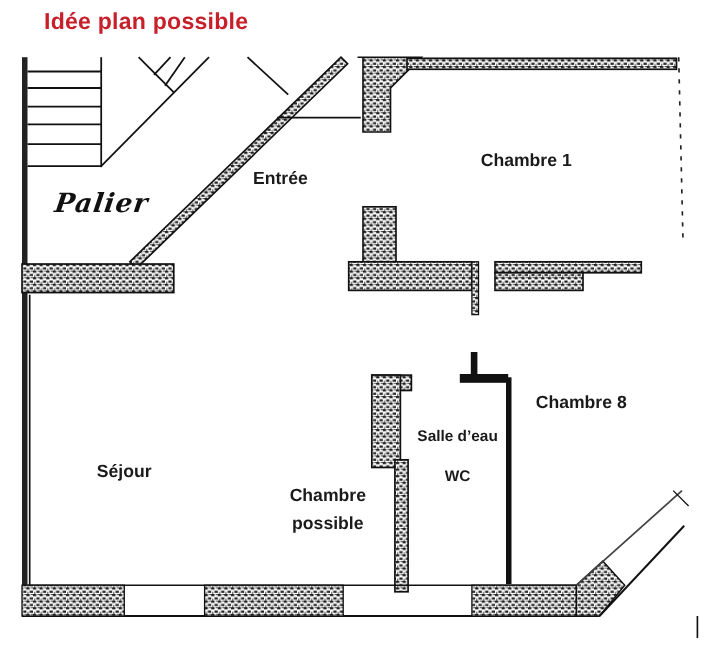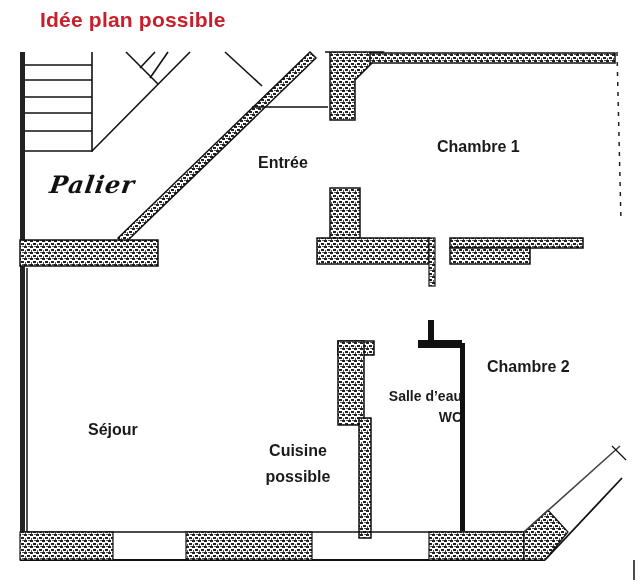--- a/index.html
+++ b/index.html
@@ -91,24 +91,24 @@
     <rect x="429" y="532" width="95" height="28" fill="url(#stone)" stroke="#111" stroke-width="1.2"></rect>
     <polygon points="524,532 548,510 568,532 545,560 524,560" fill="url(#stone)" stroke="#111" stroke-width="1.2"></polygon>
     <line x1="545" y1="560" x2="622" y2="478" stroke="#111" stroke-width="1.8"></line>
     <line x1="524" y1="532" x2="620" y2="446" stroke="#444" stroke-width="1.6"></line>
     <line x1="612" y1="446" x2="626" y2="460" stroke="#111" stroke-width="1.2"></line>
     <line x1="634" y1="560" x2="634" y2="580" stroke="#111" stroke-width="1.5"></line>
   </g>
 </svg>
 
 <div class="palier">Palier</div>
-<div class="room-label" style="left:230px; top:154px;margin-left:28px;">Entrée</div>
+<div class="room-label" style="left:230px; top:154px;">Entrée</div>
 <div class="room-label" style="left:437px; top:138px;">Chambre 1</div>
-<div class="room-label" style="left:487px; top:358px;">Chambre 2</div>
+<div class="room-label" style="left:487px; top:358px;">Chambre 8</div>
 <div class="room-label" style="left:76px; top:421px;margin-left:12px;">Séjour</div>
 <div class="room-label center" style="left:258px; top:442px; width:80px;">
-  <div>Cuisine</div>
+  <div>Chambre</div>
   <div style="margin-top:8px;">possible</div>
 </div>
-<div class="room-label small center" style="left:370px; top:388px; width:92px;text-align:right;">
+<div class="room-label small center" style="left:370px; top:388px; width:92px;">
   <div>Salle d’eau</div>
-  <div style="margin-top:5px;">WC</div>
+  <div style="margin-top:20px;">WC</div>
 </div>
 
 </body></html>

